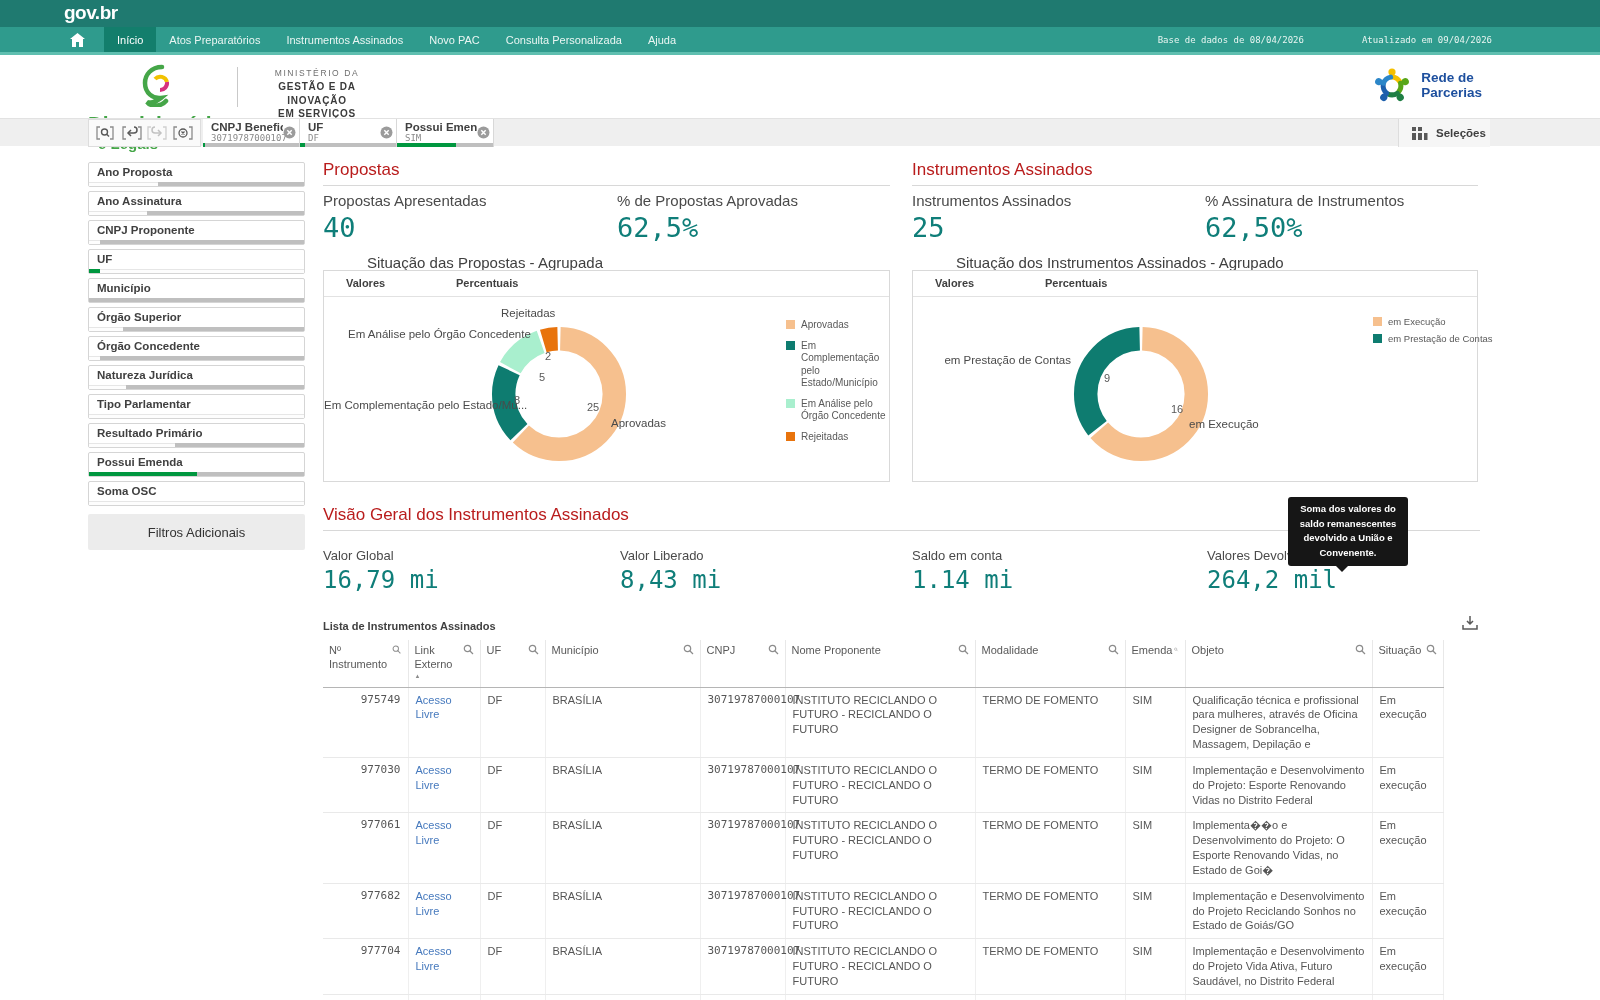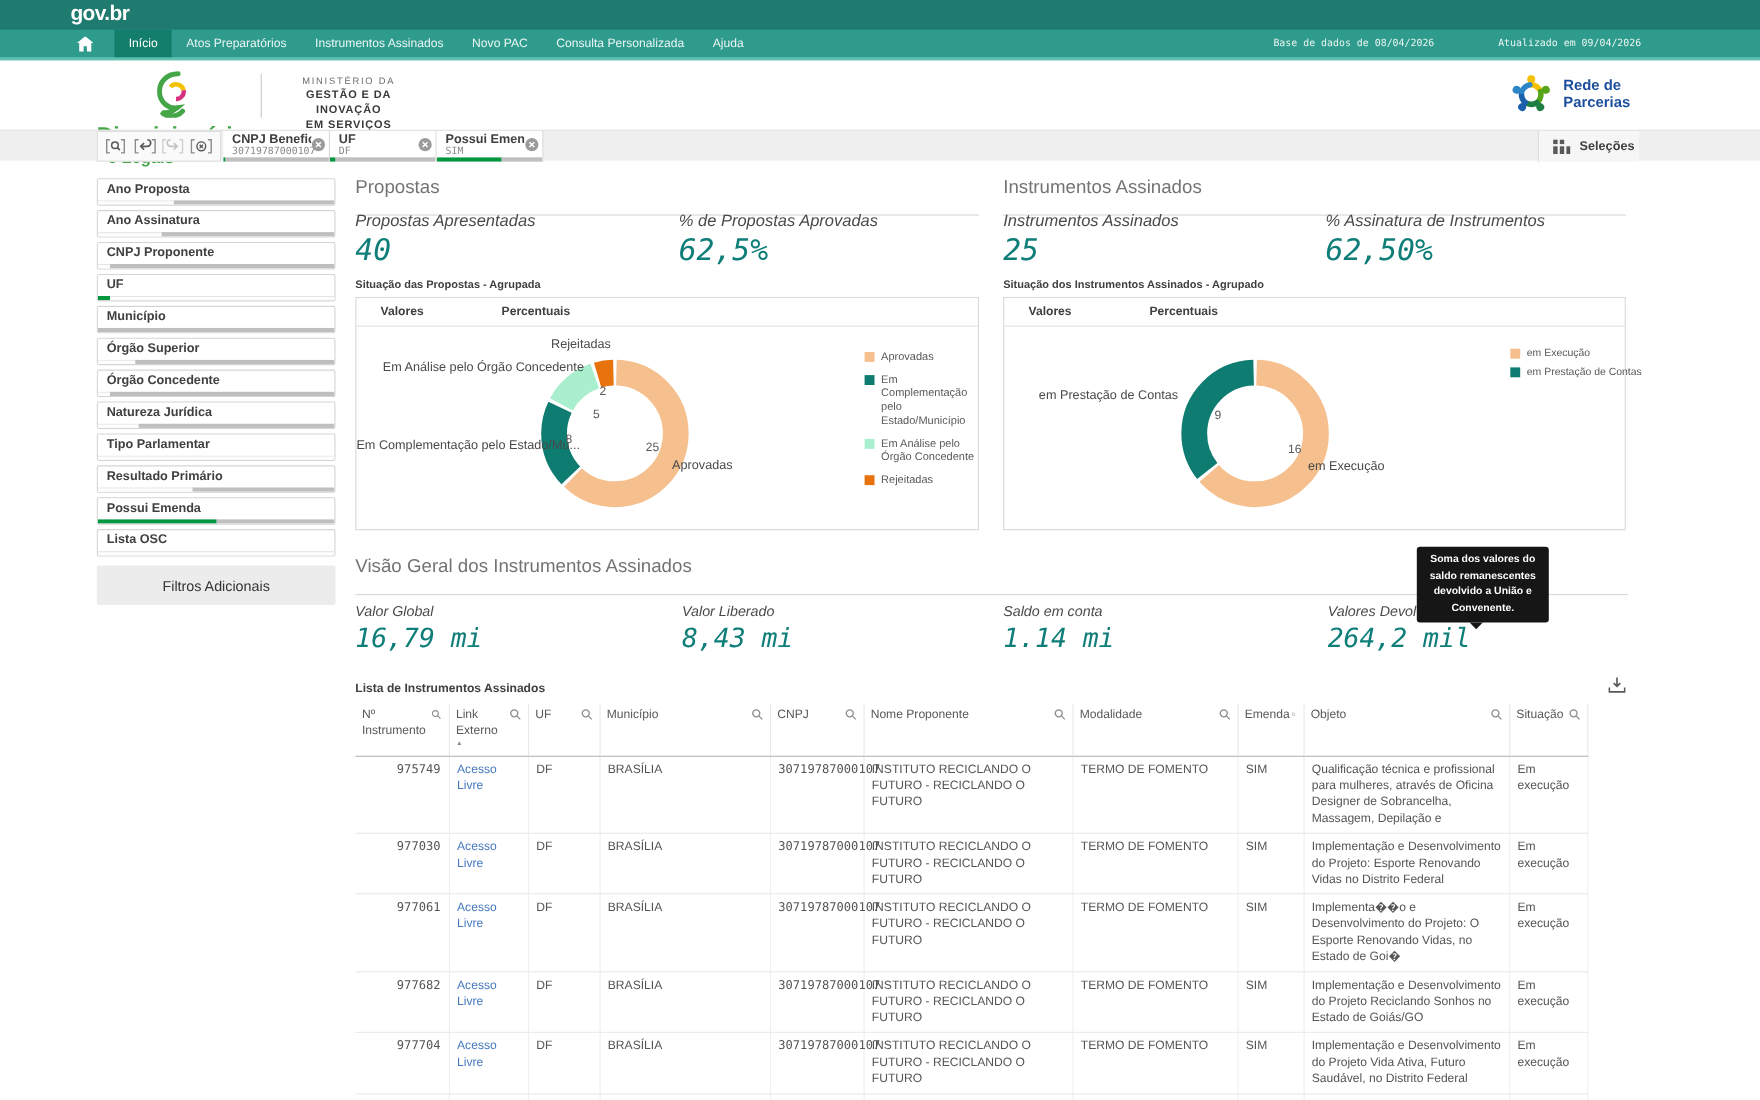--- a/index.html
+++ b/index.html
@@ -49,25 +49,25 @@
   .filter-box { height:25px; background:#fff; border:1px solid #D5D5D5; border-radius:2px; display:flex; flex-direction:column; cursor:pointer; }
   .filter-label { flex:1; font-size:11.5px; font-weight:bold; color:#404040; padding:3px 8px 0; white-space:nowrap; overflow:hidden; }
   .segbar { height:4px; display:flex; overflow:hidden; }
   .seg { display:block; height:4px; }
   .seg-grey { background:#BFBFBF; }
   .seg-white { background:#FDFDFD; border-top:1px solid #E6E6E6; }
   .seg-green { background:#00973F; }
   .filters-btn { margin-top:4px; height:36px; background:#ECECEC; border-radius:2px; font-size:13px; color:#333; display:flex; align-items:center; justify-content:center; cursor:pointer; }
 
   
-  .sec-title { position:absolute; font-size:17px; color:#737373; padding-bottom:15px; border-bottom:1px solid #D8D8D8; }
-  .kpi { position:absolute;font-style:italic; }
+  .sec-title { position:absolute; font-size:17px; color:#b91c1c; padding-bottom:5px; border-bottom:1px solid #D8D8D8; }
+  .kpi { position:absolute; }
   .kpi-label { font-size:15px; color:#4A4A4A; }
   .kpi-value { font-size:27px; color:#0F7E79; font-family:"DejaVu Sans Mono", monospace; margin-top:3px; }
-  .sub-title { position:absolute; font-size:10px; font-weight:bold; color:#404040; }
+  .sub-title { position:absolute; font-size:15px; font-weight:normal; color:#404040;margin-left:44px; }
 
   .card { position:absolute; border:1px solid #D9D9D9; background:#fff; }
   .card-tabs { height:26px; border-bottom:1px solid #E2E2E2; position:relative; }
   .card-tab { position:absolute; top:6px; font-size:11px; font-weight:bold; color:#404040; cursor:pointer; }
   .donut-wrap { position:absolute; width:150px; height:150px; }
   .donut-wrap svg { width:100%; height:100%; }
   .dlabel { position:absolute; font-size:11.5px; color:#4A4A4A; white-space:nowrap; }
   .dvalue { position:absolute; font-size:11px; color:#595959; }
   .legend { position:absolute; display:flex; flex-direction:column; gap:8px; }
   .legend-item { display:flex; gap:6px; font-size:10px; color:#595959; line-height:1.25; cursor:pointer; }
@@ -360,21 +360,21 @@
 
       <div class="filter-box">
         <span class="filter-label">Possui Emenda</span>
         <span class="segbar">
           <i class="seg seg-green" style="width: 50%;"></i>
           <i class="seg seg-grey" style="width: 50%;"></i>
         </span>
       </div>
 
       <div class="filter-box">
-        <span class="filter-label">Lista OSC</span>
+        <span class="filter-label">Soma OSC</span>
         <span class="segbar">
           <i class="seg seg-white" style="width: 100%;"></i>
         </span>
       </div>
     </div>
   <div class="filters-btn" style="position:absolute;left:88px;top:510px;width:217px;">Filtros Adicionais</div>
 
   <div class="sec-title" style="left:323px;top:160px;width:567px;">Propostas</div>
   <div class="kpi" style="left:323px;top:192px;">
     <div class="kpi-label">Propostas Apresentadas</div>

